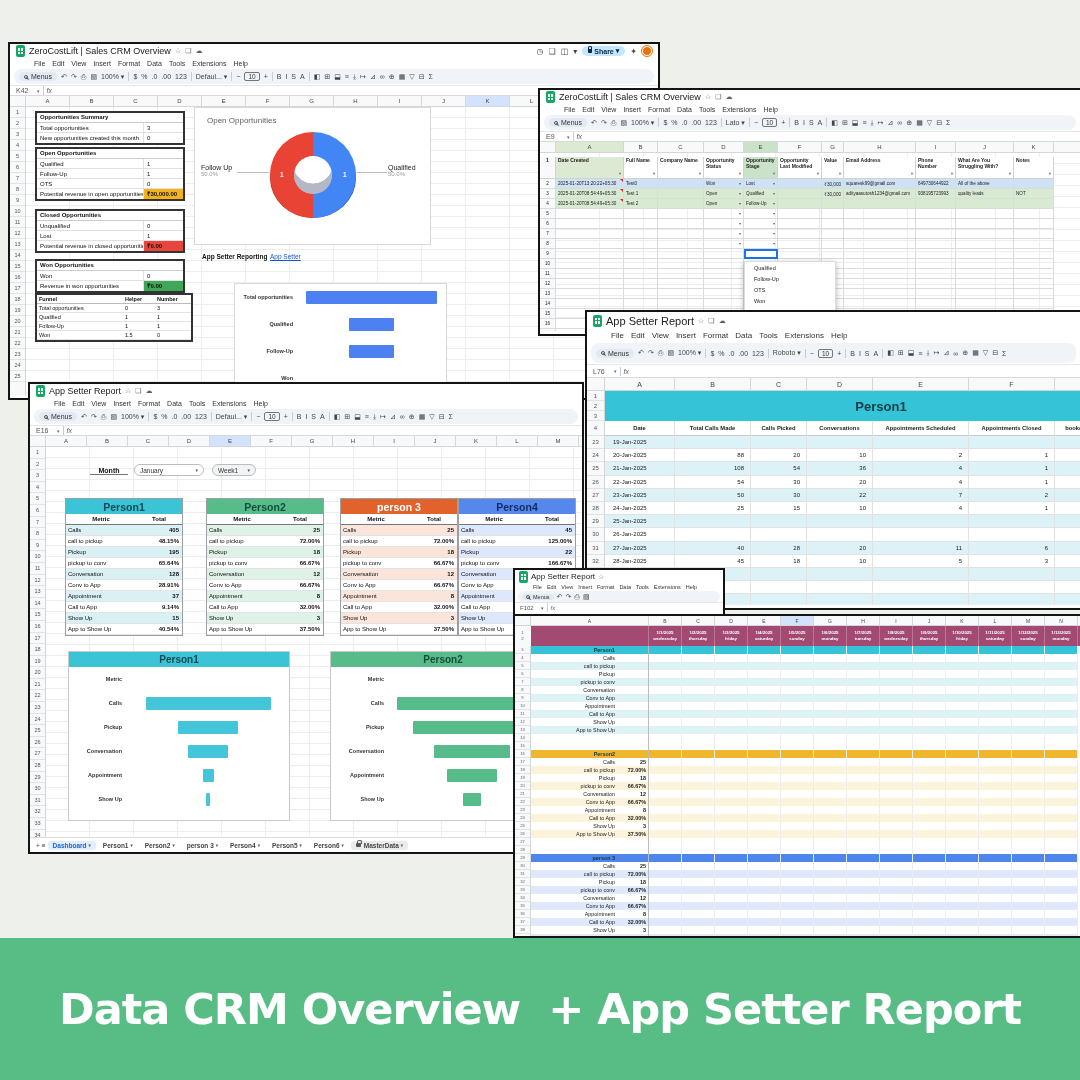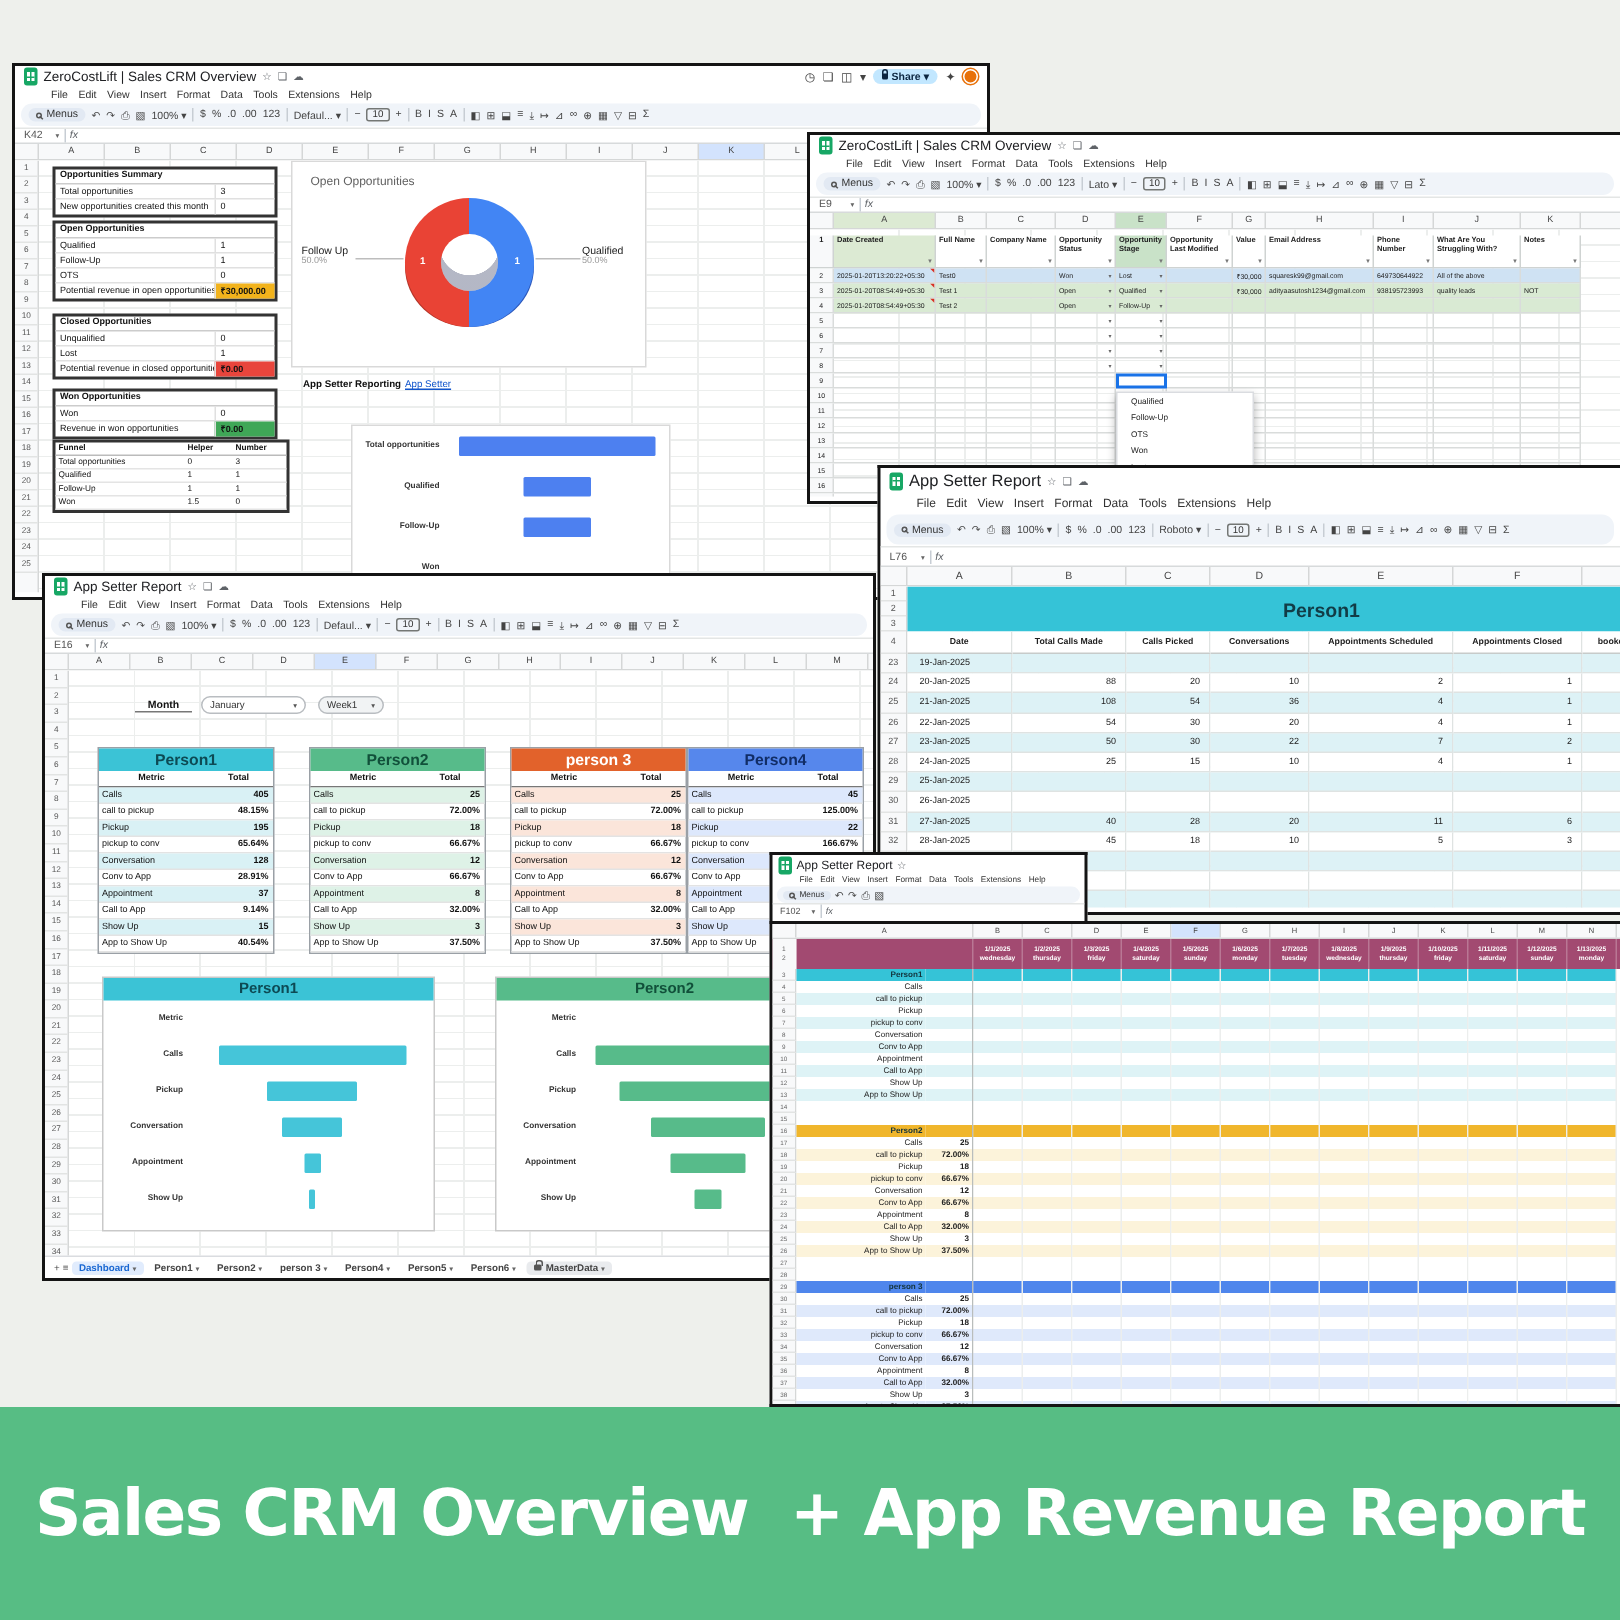--- a/index.html
+++ b/index.html
@@ -2194,15 +2194,15 @@
           <span class="edc" style="background: rgb(223, 233, 251);"></span>
           <span class="edc" style="background: rgb(223, 233, 251);"></span>
           <span class="edc" style="background: rgb(223, 233, 251);"></span>
           <span class="edc" style="background: rgb(223, 233, 251);"></span>
           <span class="edc" style="background: rgb(223, 233, 251);"></span>
           <span class="edc" style="background: rgb(223, 233, 251);"></span>
         </div>
       </div>
     </div>
   <div class="banner" id="banner" style="background: rgb(87, 189, 132);">
-    <div class="banner-text" style="color: rgb(255, 255, 255);">Sales CRM Overview  + App Revenue Report</div>
+    <div class="banner-text" style="color: rgb(255, 255, 255);">Data CRM Overview  + App Setter Report</div>
   </div>
 </div>
 
 </body></html>

